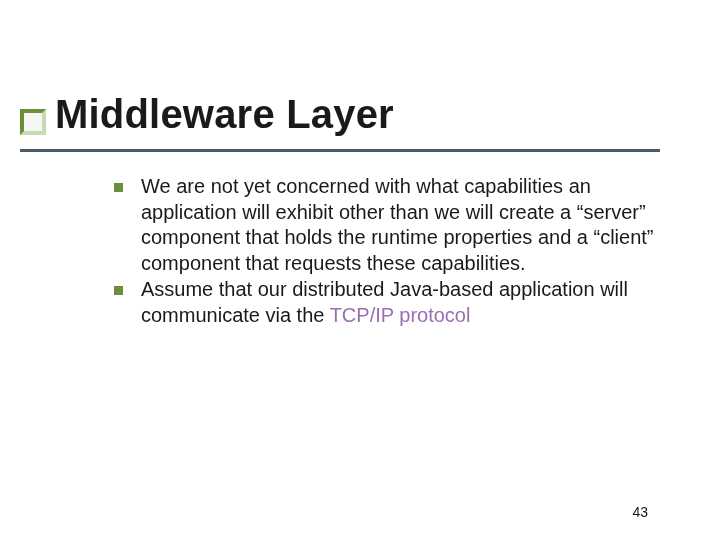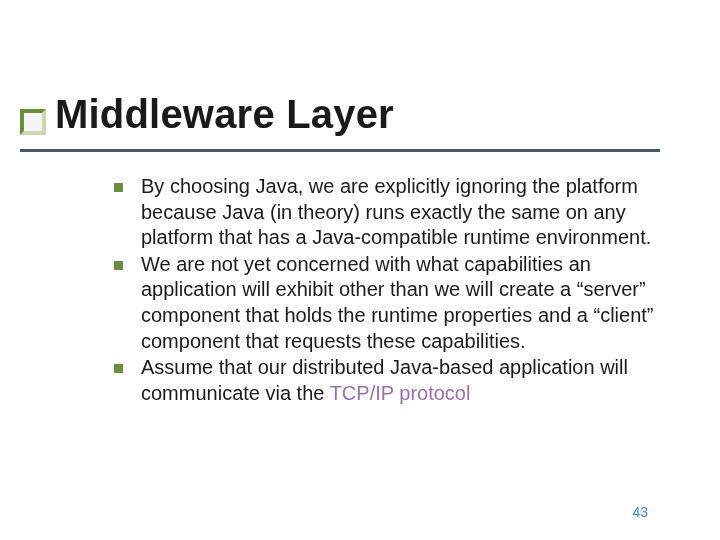--- a/index.html
+++ b/index.html
@@ -76,40 +76,36 @@
   }
   .link {
     color: #9b6fae;
     margin-top: 31px;
   }
   .page-number {
     position: absolute;
     right: 20px;
     bottom: 20px;
     font-size: 14px;
-    color: #3b82f6;
+    color: #0f172a;
   }
 </style>
 </head>
 <body>
 
 <div class="slide">
 
   <div class="accent-box"></div>
 
   <div class="title">Middleware Layer</div>
 
   <div class="underline"></div>
 
   <div class="body">
 
-    <div class="bullet-item">
-      <div class="bullet-marker"></div>
-      <div class="bullet-text"><span>By choosing Java, we are explicitly ignoring the platform because Java (in theory) runs exactly the same on any platform that has a Java-compatible runtime environment.</span><span class="link"></span><span></span></div>
-    </div>
 
     <div class="bullet-item">
       <div class="bullet-marker"></div>
       <div class="bullet-text"><span>We are not yet concerned with what capabilities an application will exhibit other than we will create a “server” component that holds the runtime properties and a “client” component that requests these capabilities.</span><span class="link"></span><span></span></div>
     </div>
 
     <div class="bullet-item">
       <div class="bullet-marker"></div>
       <div class="bullet-text"><span>Assume that our distributed Java-based application will communicate via the </span><span class="link">TCP/IP protocol</span><span></span></div>
     </div>

